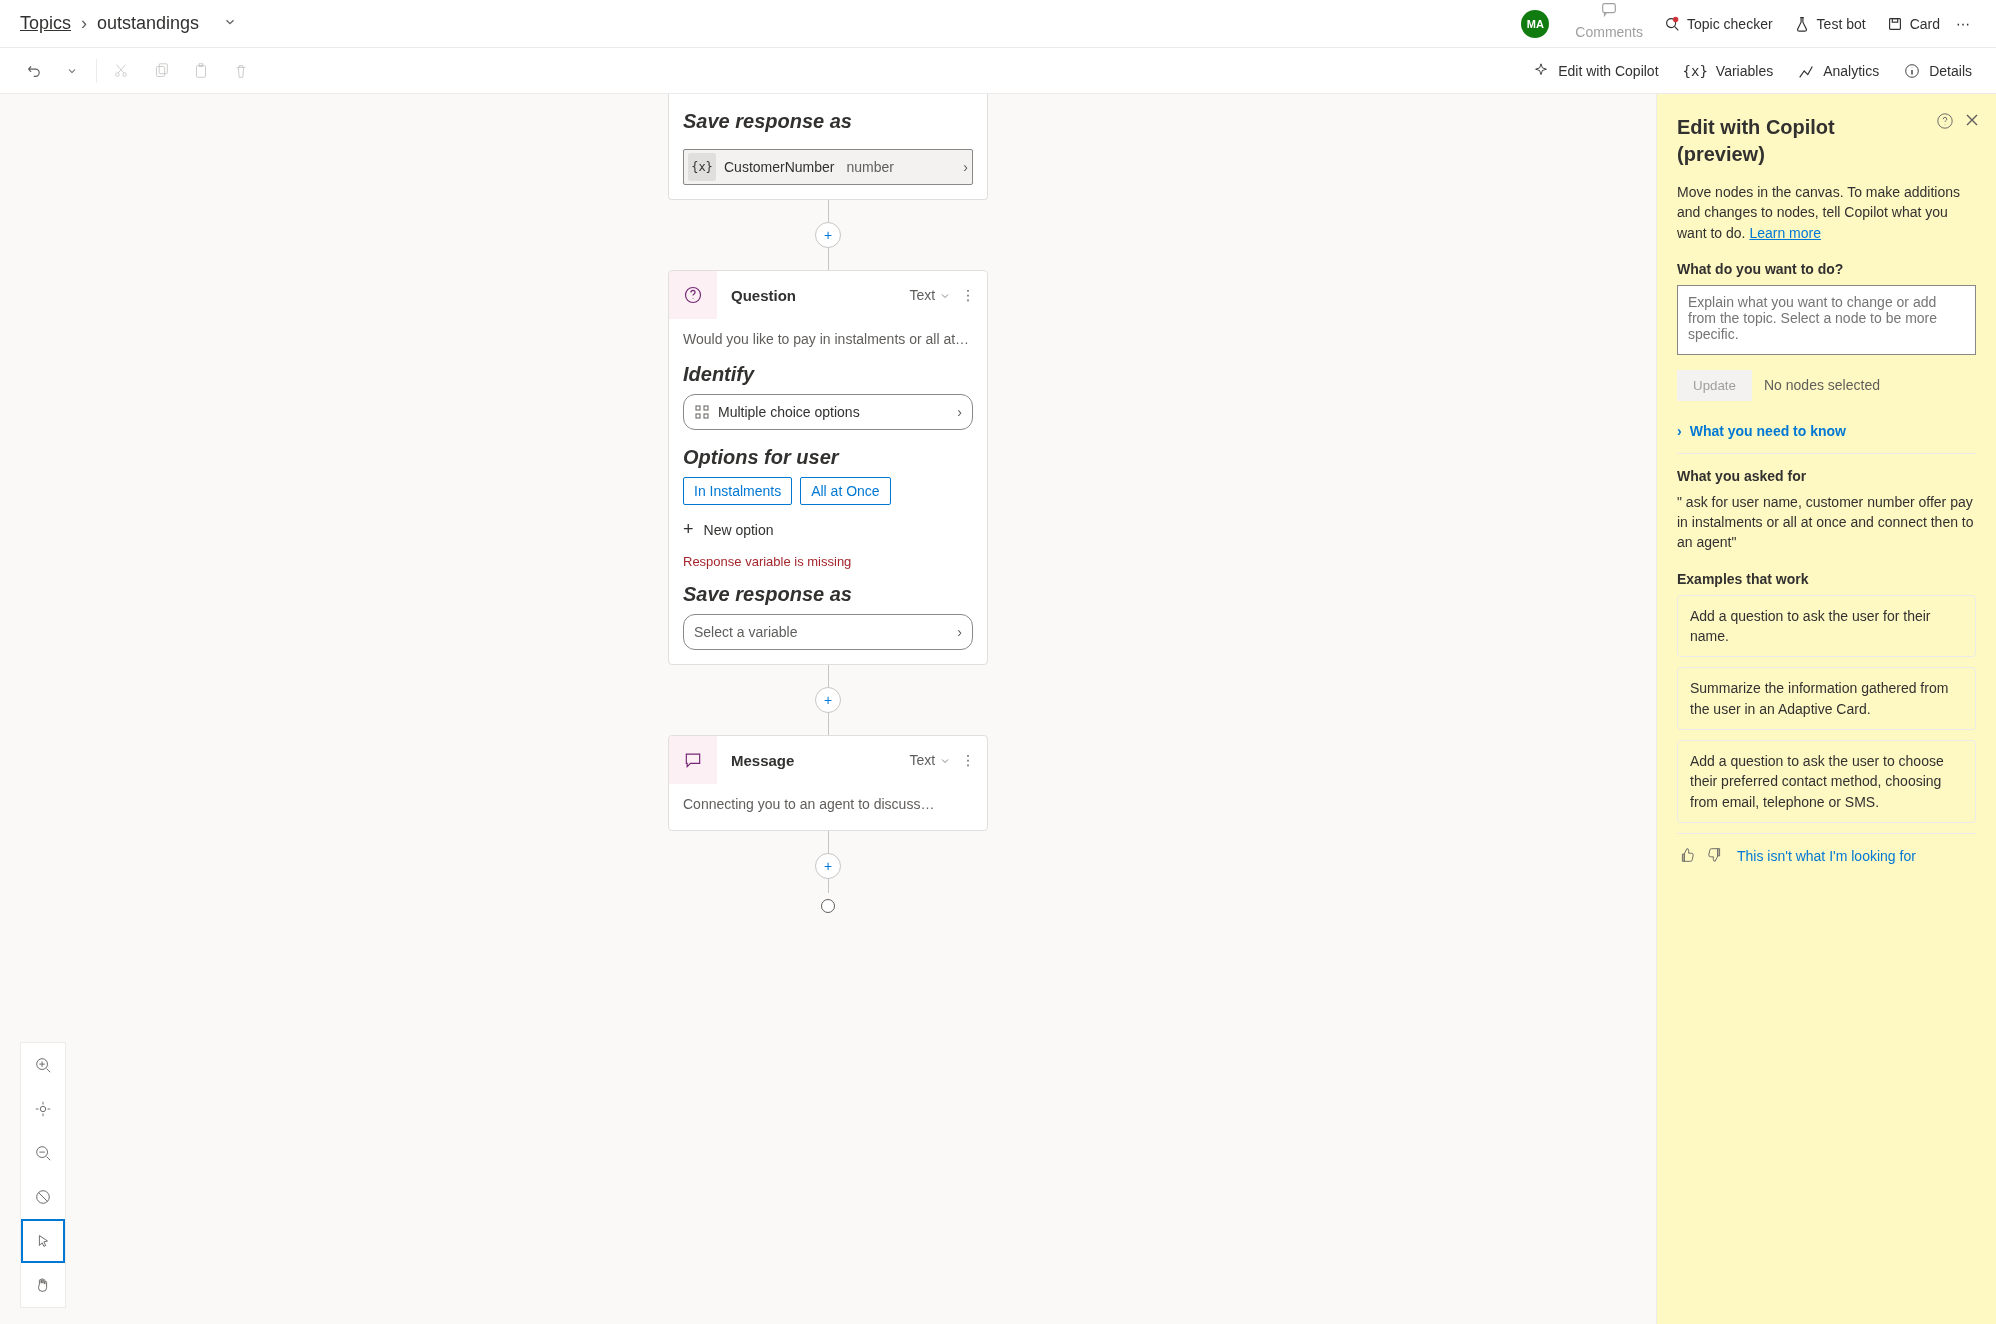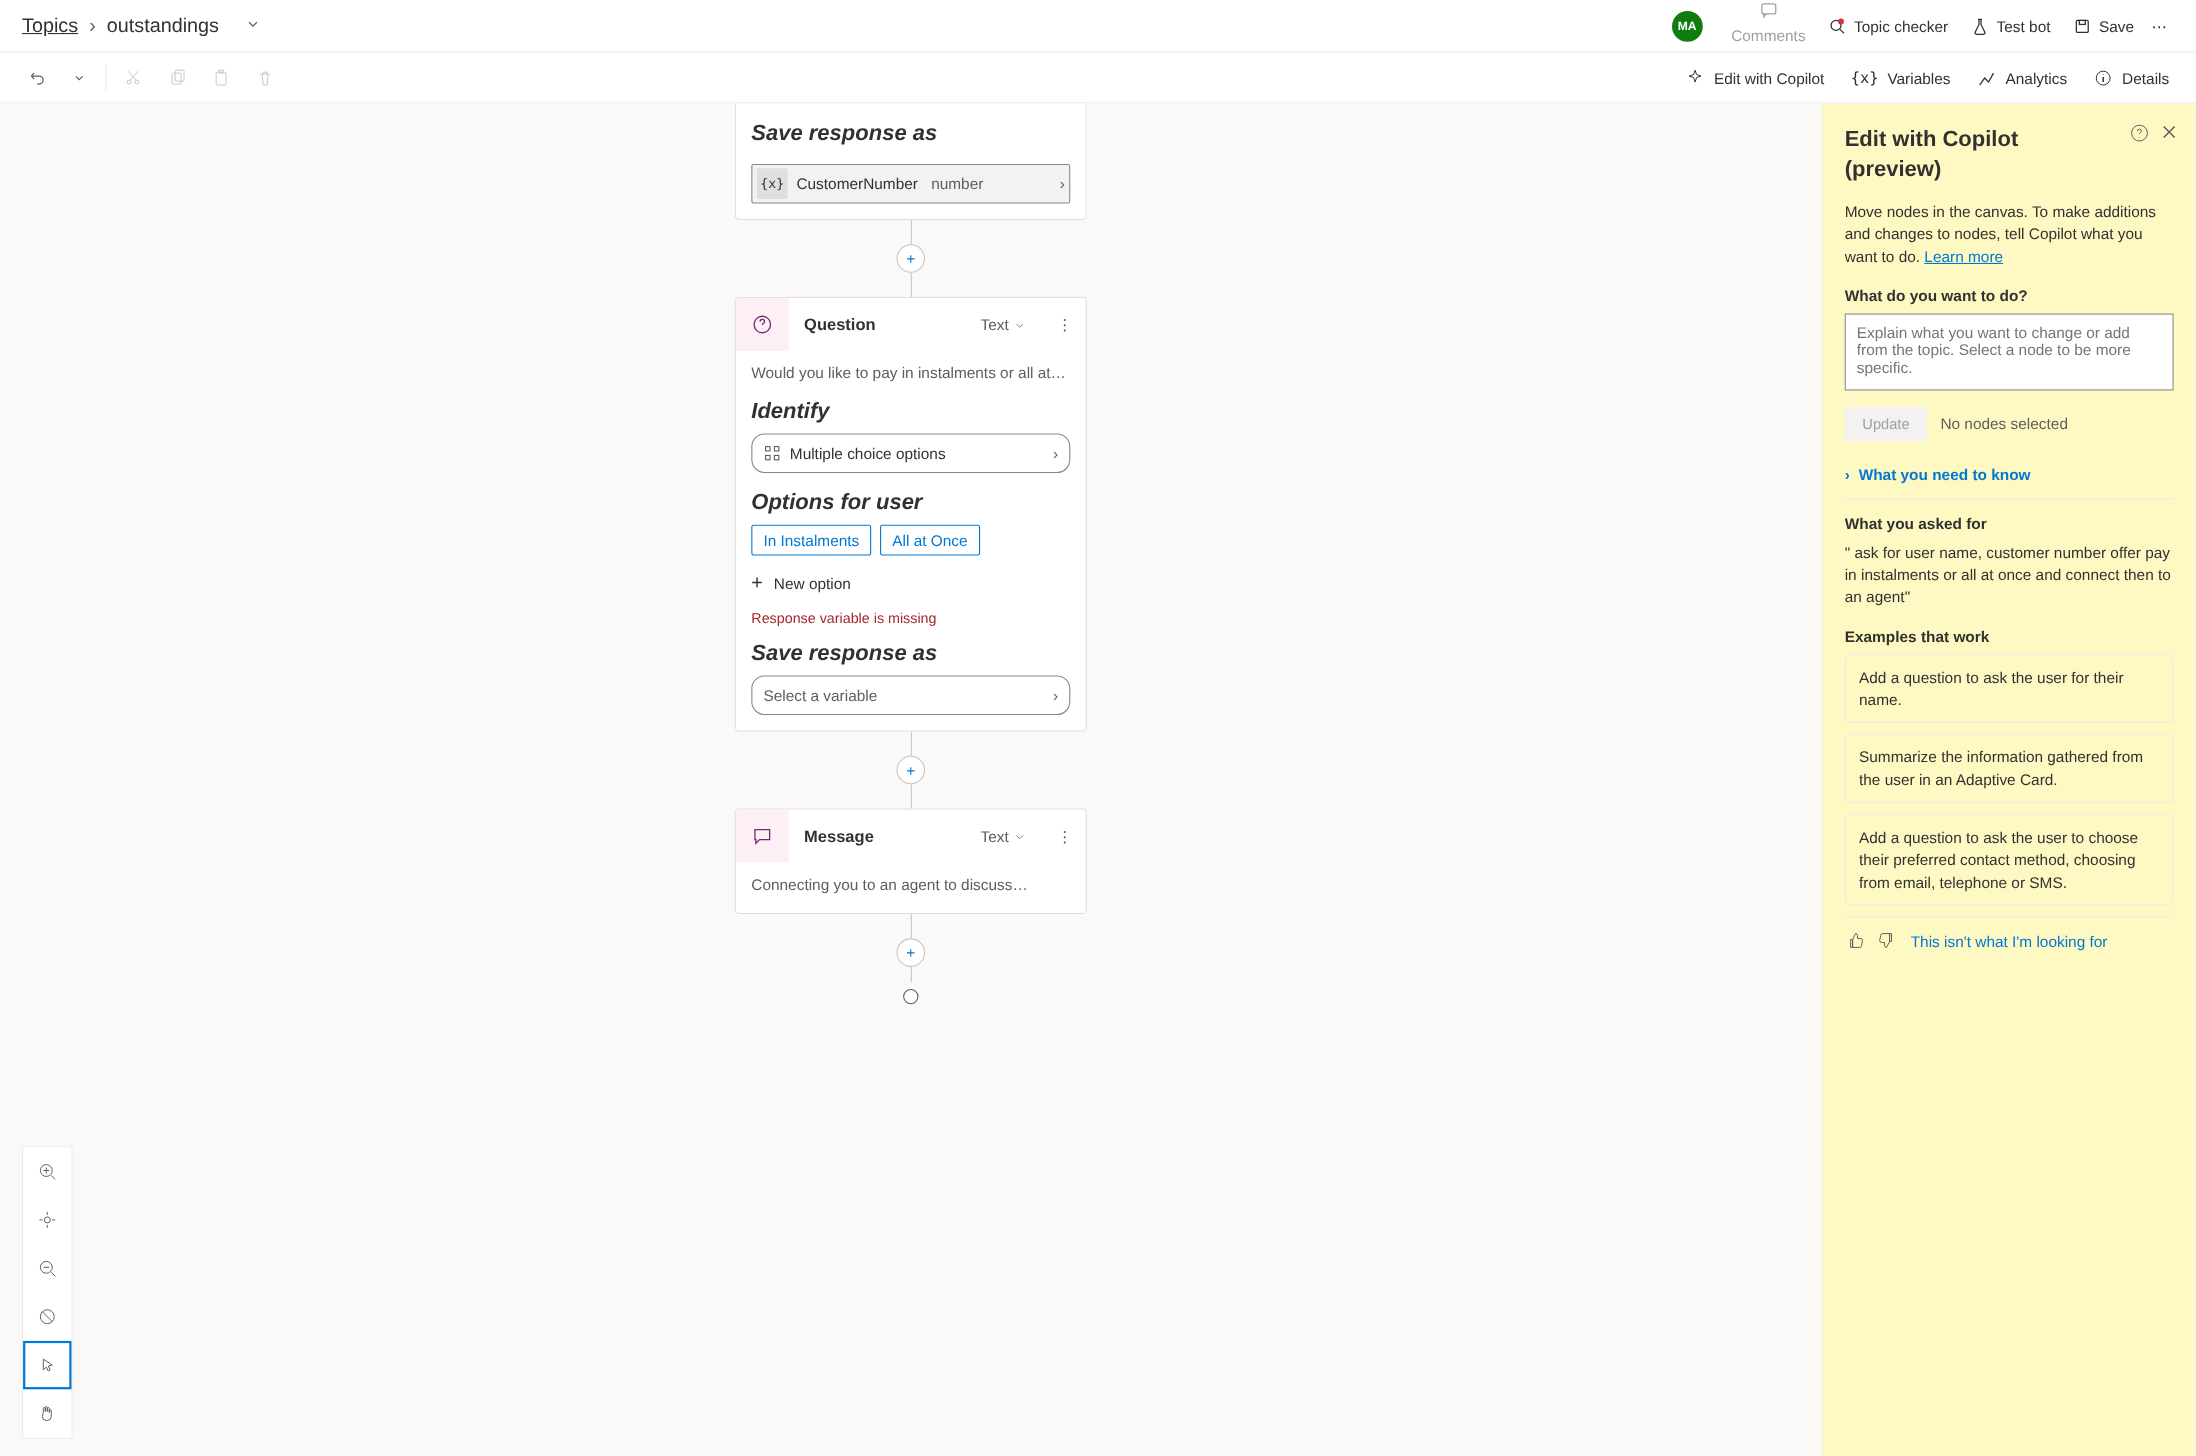--- a/index.html
+++ b/index.html
@@ -27,21 +27,21 @@
 .canvas-tools{position:absolute;left:20px;bottom:16px;display:flex;flex-direction:column;background:#fff;border:1px solid #edebe9;}
 .canvas-tools .tool{width:44px;height:44px;display:flex;align-items:center;justify-content:center;cursor:pointer;color:#605e5c;}
 .canvas-tools .tool.active{border:2px solid #0078d4;}
 
 .flow{position:absolute;left:50%;top:0;transform:translateX(-50%);width:320px;padding-top:0;}
 .node{background:#fff;border:1px solid #e1dfdd;border-radius:4px;margin:0 0 0 0;}
 .node .hdr{display:flex;align-items:center;height:48px;}
 .node .hdr-ico{width:48px;height:48px;display:flex;align-items:center;justify-content:center;background:#fdf0f5;border-radius:4px 0 0 0;}
 .node .hdr-ico svg{width:20px;height:20px;color:#742774;}
 .node .hdr-title{flex:1;padding-left:14px;font-weight:700;font-size:15px;}
-.node .hdr-right{display:flex;align-items:center;gap:24px;padding-right:8px;color:#605e5c;}
+.node .hdr-right{display:flex;align-items:center;gap:6px;padding-right:8px;color:#605e5c;}
 .node-body{padding:12px 14px 14px;}
 .node-body .qtext{color:#605e5c;margin-bottom:16px;white-space:nowrap;overflow:hidden;text-overflow:ellipsis;}
 .lbl{font-weight:600;margin-bottom:8px;font-size:20px;font-style:italic;}
 .picker{display:flex;align-items:center;border:1px solid #8a8886;height:36px;padding:0 10px;border-radius:12px;cursor:pointer;}
 .picker svg{width:16px;height:16px;margin-right:8px;color:#605e5c;}
 .picker .chev{margin-left:auto;margin-right:0;color:#605e5c;}
 .chips{display:flex;flex-wrap:wrap;gap:8px;margin-bottom:10px;}
 .chip{border:1px solid #0078d4;color:#0078d4;padding:5px 10px;border-radius:2px;font-size:14px;}
 .newopt{display:flex;align-items:center;gap:10px;color:#323130;cursor:pointer;padding:4px 0;}
 .err{color:#a4262c;font-size:13px;margin:10px 0 14px;}
@@ -109,21 +109,21 @@
     <svg viewBox="0 0 20 20">
         <path d="M8 3h4M9 3v5l-4 8a2 2 0 002 2h6a2 2 0 002-2l-4-8V3" fill="none" stroke="currentColor" stroke-width="1.3"></path>
       </svg>
     <span>Test bot</span>
   </div>
   <div class="top-action">
     <svg viewBox="0 0 20 20">
         <rect x="4" y="4" width="12" height="12" rx="1" fill="none" stroke="currentColor" stroke-width="1.3"></rect>
         <rect x="7" y="4" width="6" height="4" fill="none" stroke="currentColor" stroke-width="1.3"></rect>
       </svg>
-    <span>Save</span>
+    <span>Card</span>
   </div>
   <div class="top-action" style="padding:0 6px;">⋯</div>
 </div>
 
 <div class="cmdbar">
   <div class="ico">
       <svg width="18" height="18" viewBox="0 0 20 20">
         <path d="M6 8H14a4 4 0 010 8h-2M6 8l3-3M6 8l3 3" fill="none" stroke="currentColor" stroke-width="1.3"></path>
       </svg>
     </div>

